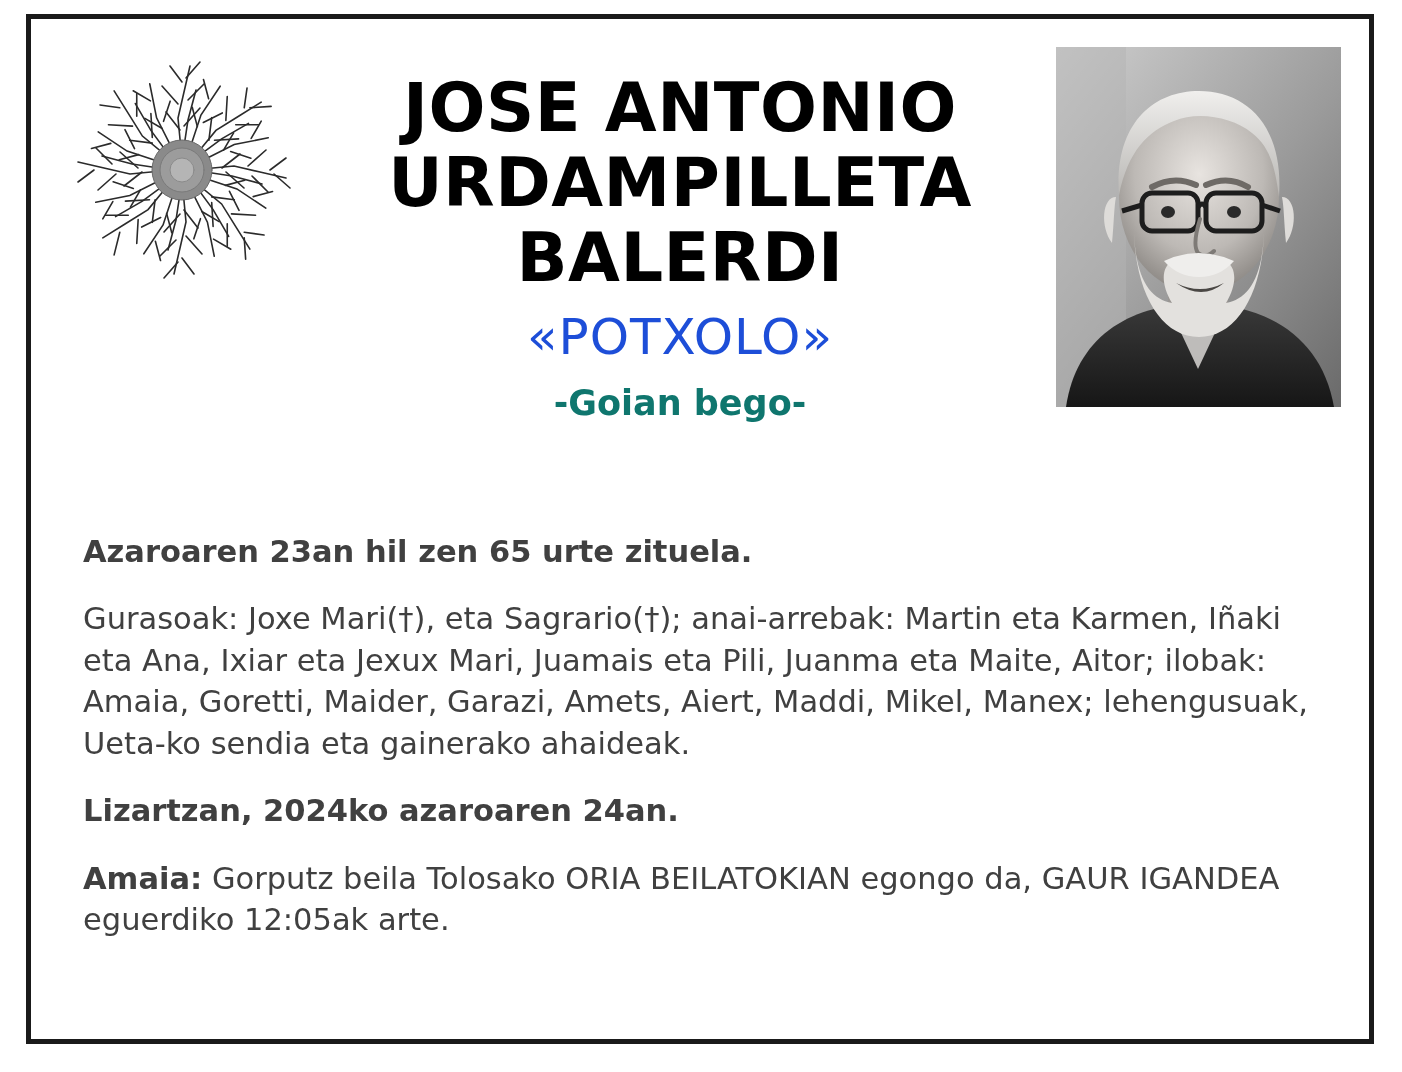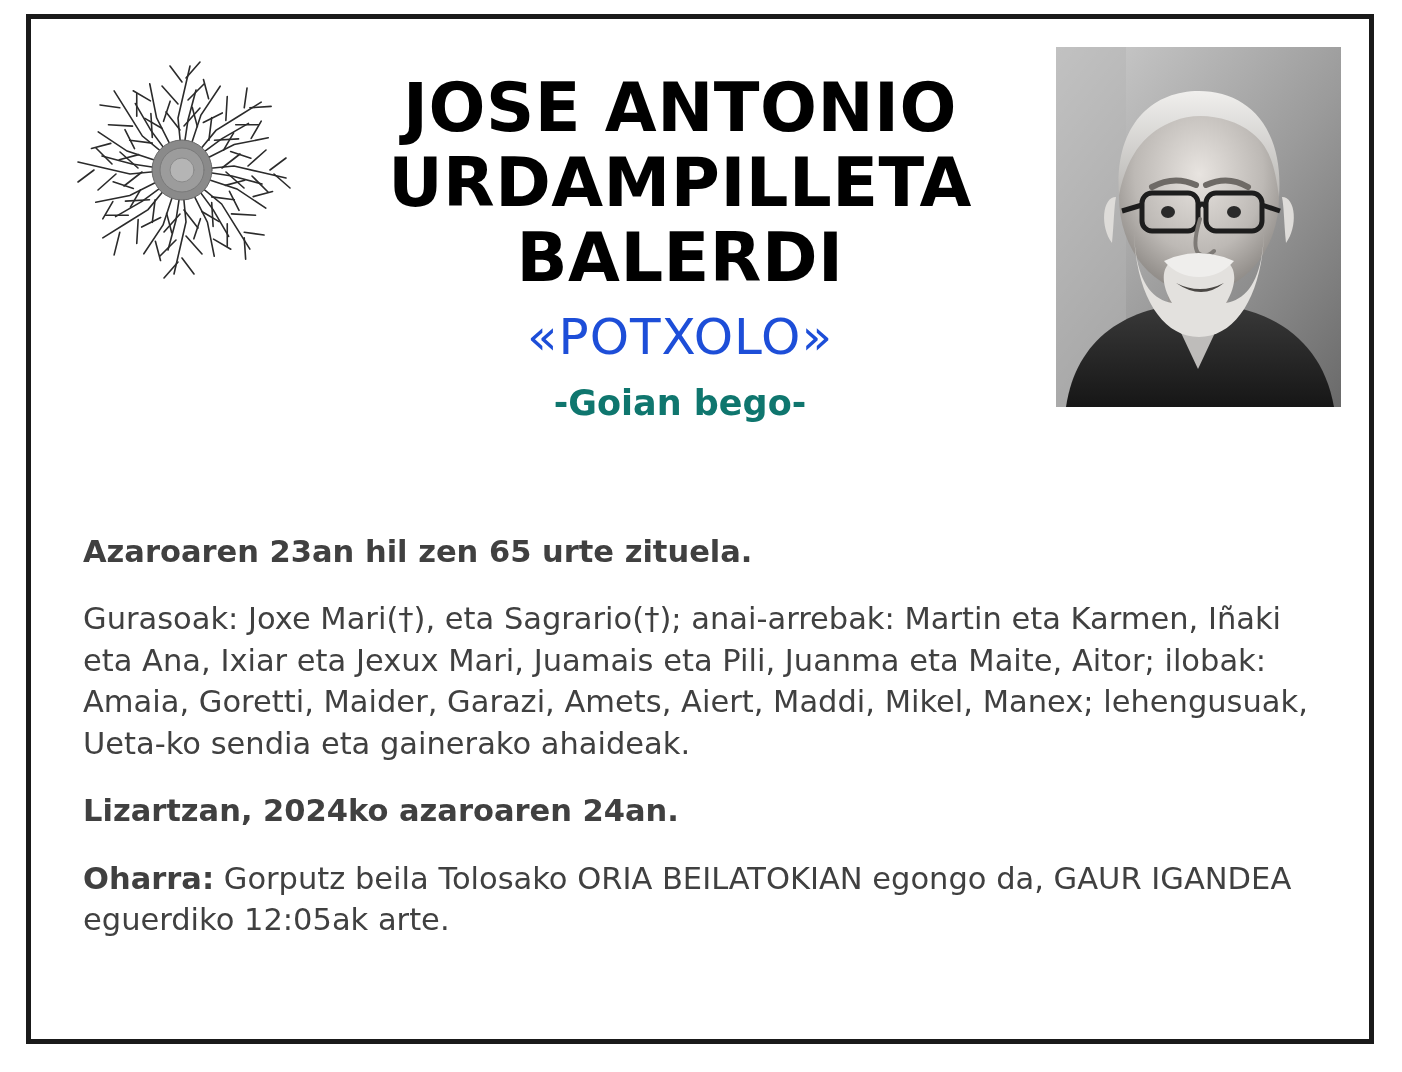--- a/index.html
+++ b/index.html
@@ -254,17 +254,17 @@
           <path d="M108,214 q34,-16 70,0 q-14,16 -35,16 q-21,0 -35,-16 Z" fill="#efeeec"></path>
           <path d="M120,236 q24,12 48,0 q-22,18 -48,0 Z" fill="#4a4744"></path>
         </svg>
       </div>
     </div>
 
     <div class="body-text">
       <div class="para bold">Azaroaren 23an hil zen 65 urte zituela.</div>
       <div class="para">Gurasoak: Joxe Mari(†), eta Sagrario(†); anai-arrebak: Martin eta Karmen, Iñaki eta Ana, Ixiar eta Jexux Mari, Juamais eta Pili, Juanma eta Maite, Aitor; ilobak: Amaia, Goretti, Maider, Garazi, Amets, Aiert, Maddi, Mikel, Manex; lehengusuak, Ueta-ko sendia eta gainerako ahaideak.</div>
       <div class="para bold tight">Lizartzan, 2024ko azaroaren 24an.</div>
-      <div class="para note"><span class="lead">Oharra:</span><span> Gorputz beila Tolosako ORIA BEILATOKIAN egongo da, GAUR IGANDEA eguerdiko 12:05ak arte.</span></div>
+      <div class="para note"><span class="lead">Amaia:</span><span> Gorputz beila Tolosako ORIA BEILATOKIAN egongo da, GAUR IGANDEA eguerdiko 12:05ak arte.</span></div>
     </div>
 
   </div>
 </div>
 
 </body></html>

